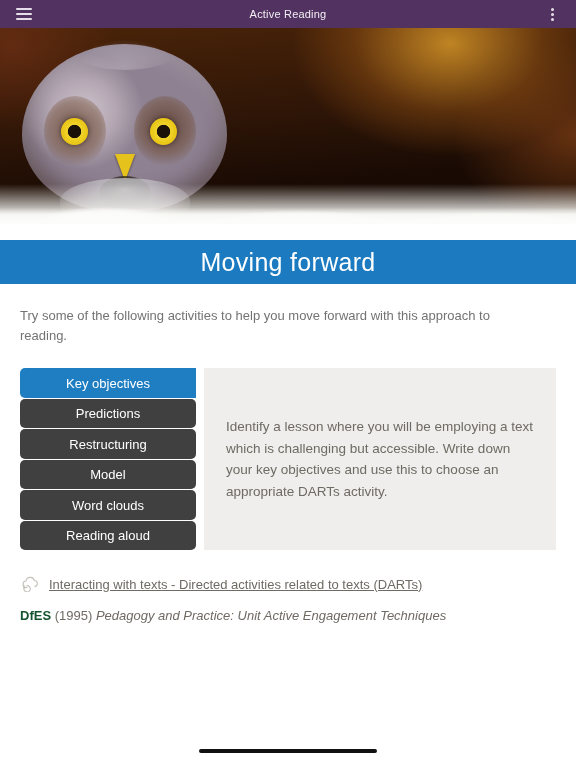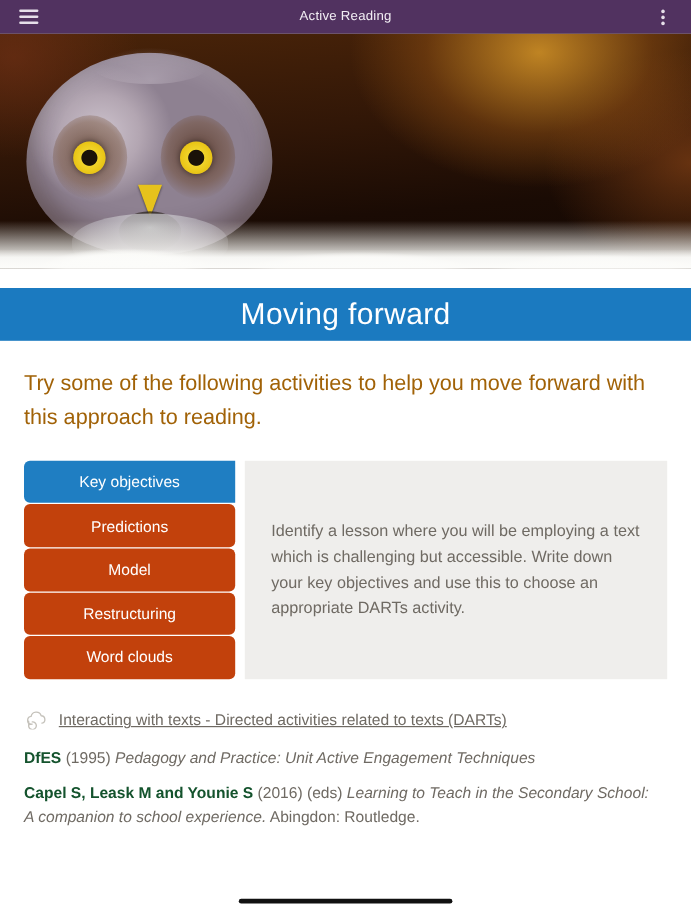--- a/index.html
+++ b/index.html
@@ -128,22 +128,22 @@
   .title-band h1 {
     color: #ffffff;
     font-size: 25px;
     font-weight: 300;
     letter-spacing: 0.3px;
   }
 
   
   .content { flex: 1; padding: 22px 20px 0 20px; }
   .intro {
-    color: #a16207;
-    font-size: 18px;
+    color: #737373;
+    font-size: 13px;
     line-height: 1.55;
     max-width: 520px;
   }
 
   
   .activity {
     display: flex;
     margin-top: 22px;
     align-items: stretch;
     height: 182px;
@@ -151,21 +151,21 @@
   .tabs {
     width: 176px;
     display: flex;
     flex-direction: column;
     gap: 1px;
     position: relative;
     z-index: 2;
   }
   .tab {
     flex: 1;
-    background: #c2410c;
+    background: #404040;
     color: #ffffff;
     font-size: 13px;
     border: none;
     border-radius: 5px 0 0 5px;
     display: flex;
     align-items: center;
     justify-content: center;
     cursor: pointer;
     text-align: center;
     padding: 0 8px;
@@ -275,23 +275,24 @@
   </div>
 
   <div class="content">
 
     <p class="intro">Try some of the following activities to help you move forward with this approach to reading.</p>
 
     <div class="activity">
       <div class="tabs">
         <button class="tab active">Key objectives</button>
         <button class="tab">Predictions</button>
+        <button class="tab">Restructuring</button>
         <button class="tab">Model</button>
-        <button class="tab">Restructuring</button>
         <button class="tab">Word clouds</button>
+        <button class="tab">Reading aloud</button>
       </div>
       <div class="panel">
         <p>Identify a lesson where you will be employing a text which is challenging but accessible. Write down your key objectives and use this to choose an appropriate DARTs activity.</p>
       </div>
     </div>
 
     <div class="resources">
 
       <a class="resource-link" href="#">
         <span class="cloud-icon">
@@ -303,25 +304,20 @@
         </span>
         <span>Interacting with texts - Directed activities related to texts (DARTs)</span>
       </a>
 
       <p class="reference">
         <b>DfES</b>
         <span>(1995)</span>
         <i>Pedagogy and Practice: Unit Active Engagement Techniques</i><span></span>
       </p>
 
-      <p class="reference">
-        <b>Capel S, Leask M and Younie S</b>
-        <span>(2016) (eds)</span>
-        <i>Learning to Teach in the Secondary School: A companion to school experience.</i><span> Abingdon: Routledge.</span>
-      </p>
     </div>
 
   </div>
 
   <div class="navbar">
     <div class="home-pill"></div>
   </div>
 
 </div>
 

